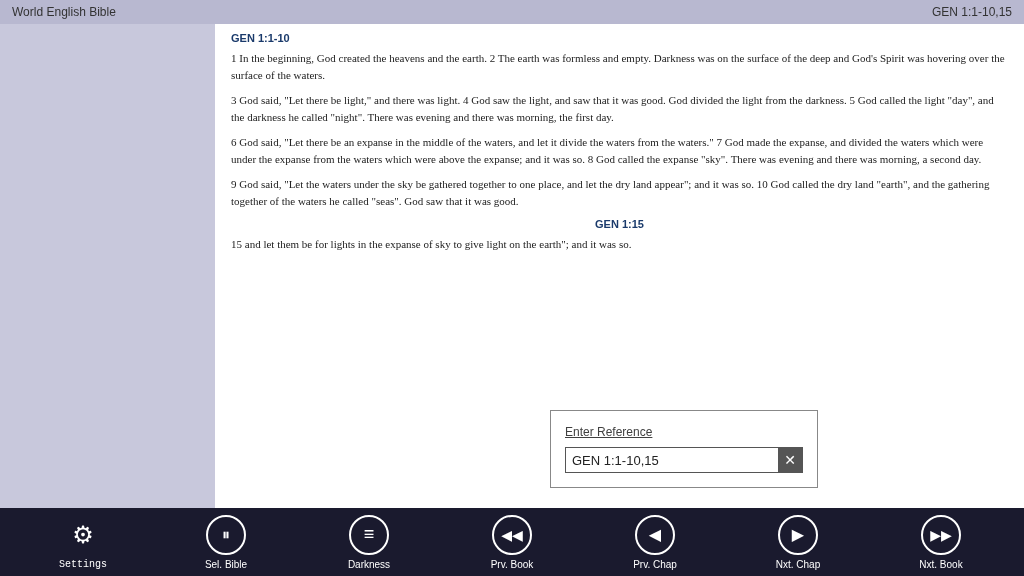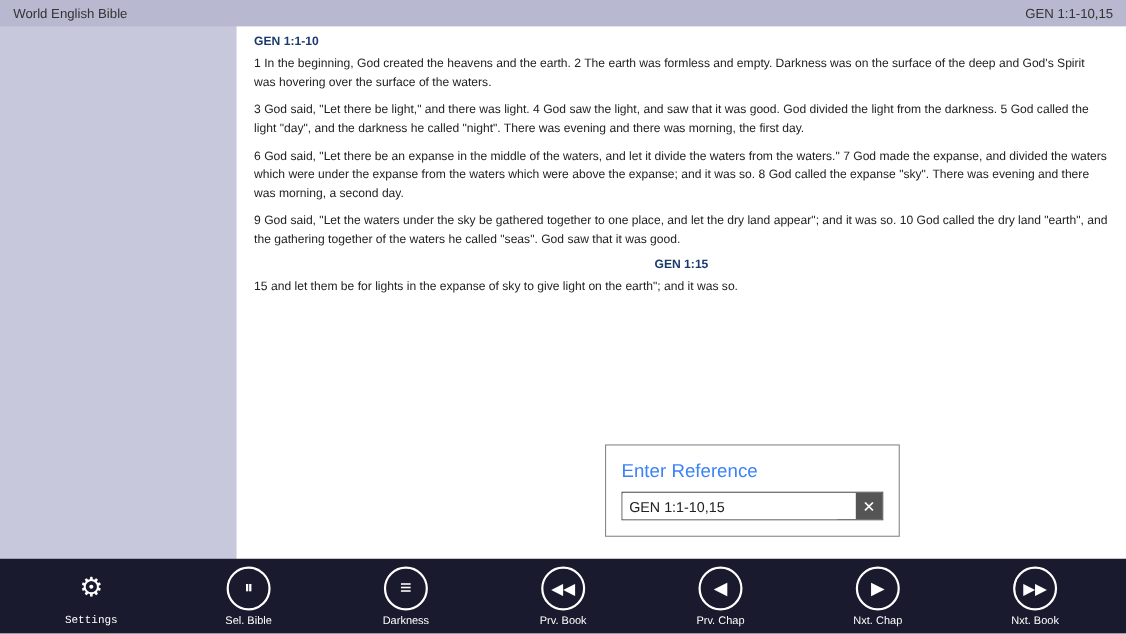--- a/index.html
+++ b/index.html
@@ -60,37 +60,39 @@
       color: #1a3a6b;
       margin-bottom: 6px;
       margin-top: 4px;
     }
 
     .bible-text {
       font-size: 11px;
       color: #222;
       line-height: 1.55;
       margin-bottom: 8px;
+      font-family: Liberation Serif, serif;
     }
 
     
     #reference-dialog {
       position: absolute;
       bottom: 88px;
       left: 550px;
       width: 268px;
       background: white;
       border: 1.5px solid #888;
       padding: 14px 14px 14px 14px;
       z-index: 10;
     }
     #reference-dialog .dialog-label {
-      font-size: 17px;
-      color: #3b82f6;
+      font-size: 12px;
+      color: #404040;
       margin-bottom: 8px;
+      text-decoration: underline;
     }
     #reference-dialog .input-row {
       display: flex;
       align-items: center;
       border: 1.5px solid #555;
       background: white;
     }
     #reference-dialog input {
       flex: 1;
       border: none;

